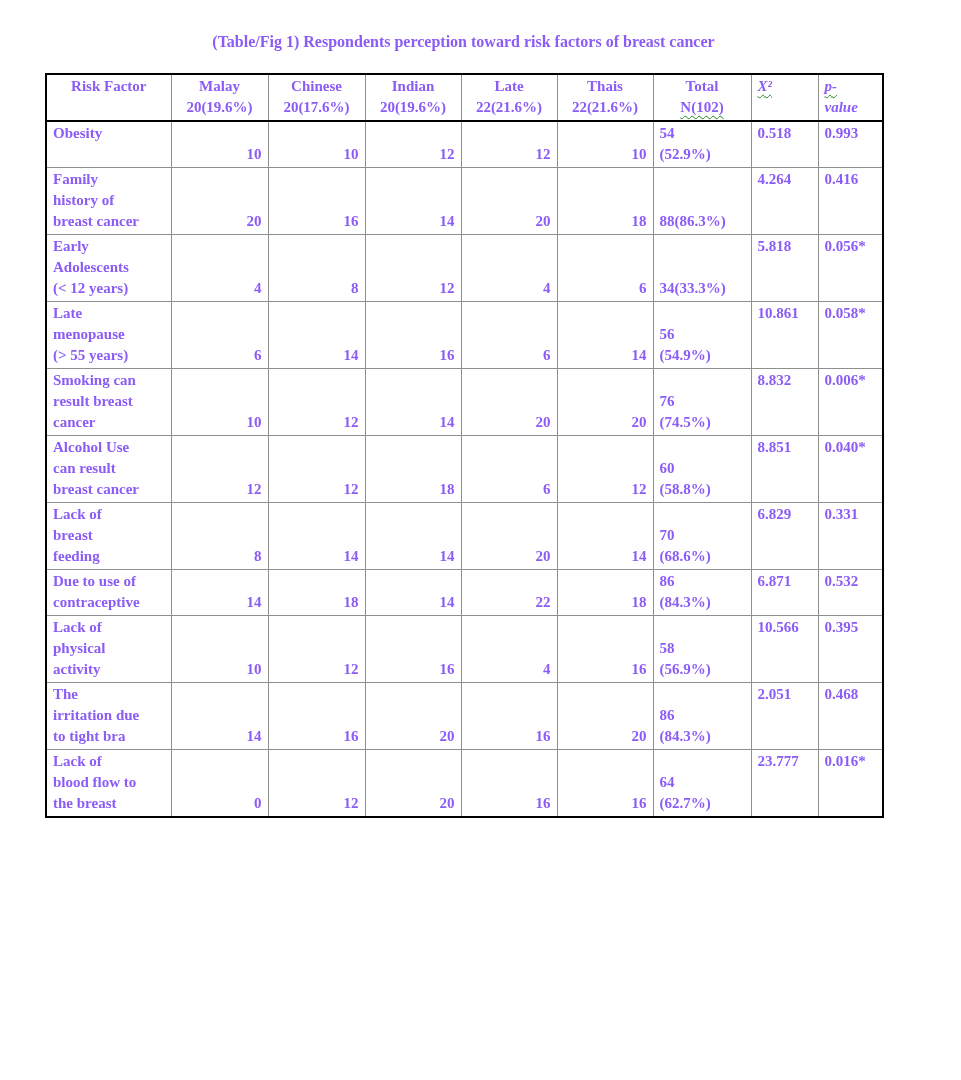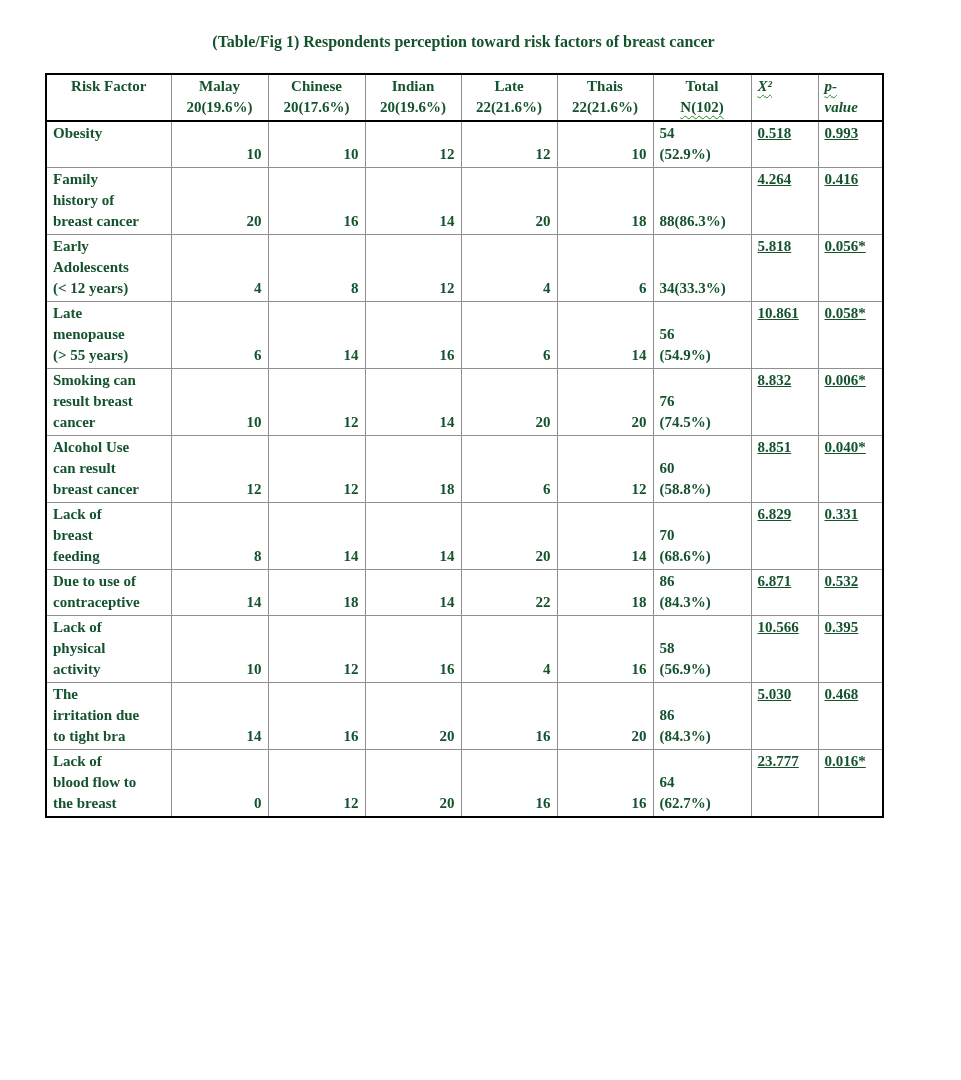--- a/index.html
+++ b/index.html
@@ -2,21 +2,21 @@
 <html><head>
 <meta charset="utf-8">
 <style>
   html, body { margin: 0; padding: 0; background: #ffffff; }
   .page {
     position: relative;
     width: 961px;
     height: 1080px;
     background: #ffffff;
     font-family: "Liberation Serif", "DejaVu Serif", serif;
-    color: #14532d;
+    color: #8b5cf6;
     overflow: hidden;
   }
   .title {
     position: absolute;
     top: 32px;
     left: 45px;
     width: 837px;
     text-align: center;
     font-weight: bold;
     font-size: 16px;
@@ -50,21 +50,21 @@
   .squiggle {
     text-decoration-line: underline;
     text-decoration-style: wavy;
     text-decoration-color: #1f8a1f;
     text-decoration-thickness: 1px;
     text-underline-offset: 3px;
   }
   td.factor { vertical-align: top; text-align: left; white-space: pre-line; }
   td.val    { vertical-align: bottom; text-align: right; }
   td.total  { vertical-align: bottom; text-align: left; white-space: pre-line; margin-left: 44px; }
-  td.stat   { vertical-align: top; text-align: left; text-decoration: underline; }
+  td.stat   { vertical-align: top; text-align: left; }
   tr.thick td { border-bottom: 2px solid #000000; }
 </style>
 </head>
 <body>
 
 <div class="page">
   <div class="title">(Table/Fig 1) Respondents perception toward risk factors of breast cancer</div>
   <table class="data-table">
     <colgroup id="cols">
         <col style="width: 125px;">
@@ -216,21 +216,21 @@
           <td class="factor">The
 irritation due
 to tight bra</td>
           <td class="val">14</td>
           <td class="val">16</td>
           <td class="val">20</td>
           <td class="val">16</td>
           <td class="val">20</td>
           <td class="total">86
 (84.3%)</td>
-          <td class="stat">5.030</td>
+          <td class="stat">2.051</td>
           <td class="stat">0.468</td>
         </tr>
         <tr>
           <td class="factor">Lack of
 blood flow to
 the breast</td>
           <td class="val">0</td>
           <td class="val">12</td>
           <td class="val">20</td>
           <td class="val">16</td>

